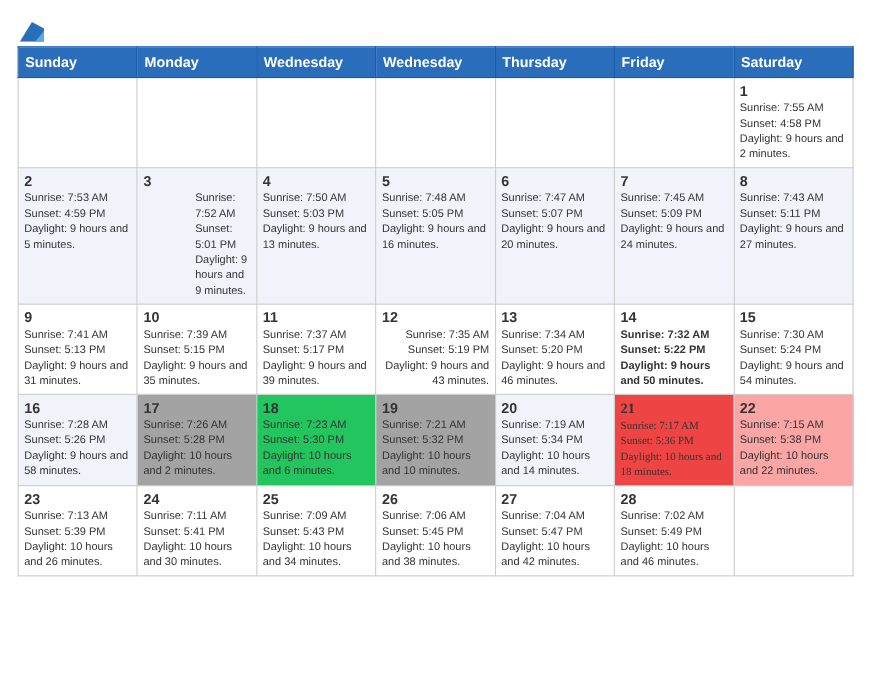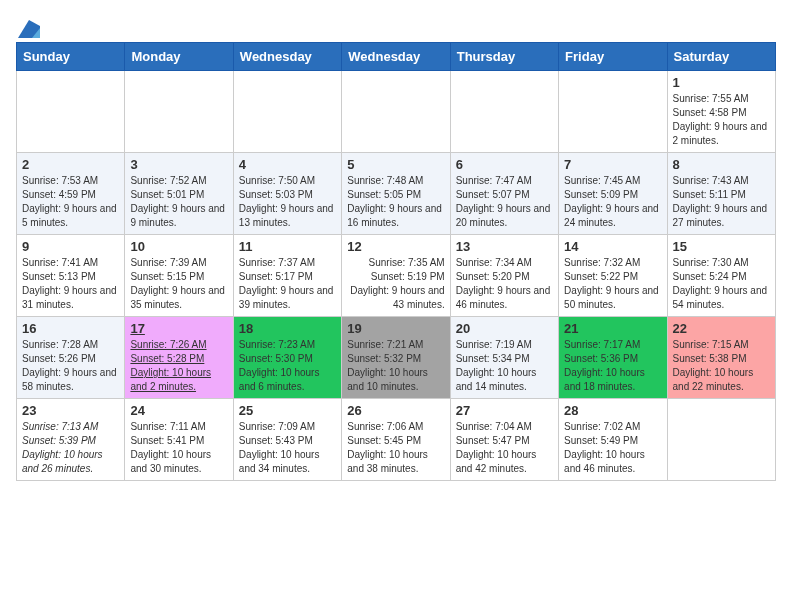--- a/index.html
+++ b/index.html
@@ -132,21 +132,21 @@
       </tr>
       <tr>
         <td style="background: rgb(240, 244, 250);">
           <span class="day-num">2</span>
           <div class="day-info" style="white-space: pre-line;">Sunrise: 7:53 AM
 Sunset: 4:59 PM
 Daylight: 9 hours and 5 minutes.</div>
         </td>
         <td style="background: rgb(240, 244, 250);">
           <span class="day-num">3</span>
-          <div class="day-info" style="white-space: pre-line;">Sunrise: 7:52 AM
+          <div class="day-info" style="white-space: pre-line; margin-left: 47px;">Sunrise: 7:52 AM
 Sunset: 5:01 PM
 Daylight: 9 hours and 9 minutes.</div>
         </td>
         <td style="background: rgb(240, 244, 250);">
           <span class="day-num">4</span>
           <div class="day-info" style="white-space: pre-line;">Sunrise: 7:50 AM
 Sunset: 5:03 PM
 Daylight: 9 hours and 13 minutes.</div>
         </td>
         <td style="background: rgb(240, 244, 250);">
@@ -200,39 +200,39 @@
 Daylight: 9 hours and 43 minutes.</div>
         </td>
         <td>
           <span class="day-num">13</span>
           <div class="day-info" style="white-space: pre-line;">Sunrise: 7:34 AM
 Sunset: 5:20 PM
 Daylight: 9 hours and 46 minutes.</div>
         </td>
         <td>
           <span class="day-num">14</span>
-          <div class="day-info" style="white-space: pre-line;">Sunrise: 7:32 AM
+          <div class="day-info" style="white-space: pre-line; font-weight: bold;">Sunrise: 7:32 AM
 Sunset: 5:22 PM
 Daylight: 9 hours and 50 minutes.</div>
         </td>
         <td>
           <span class="day-num">15</span>
           <div class="day-info" style="white-space: pre-line;">Sunrise: 7:30 AM
 Sunset: 5:24 PM
 Daylight: 9 hours and 54 minutes.</div>
         </td>
       </tr>
       <tr>
         <td style="background: rgb(240, 244, 250);">
           <span class="day-num">16</span>
           <div class="day-info" style="white-space: pre-line;">Sunrise: 7:28 AM
 Sunset: 5:26 PM
 Daylight: 9 hours and 58 minutes.</div>
         </td>
-        <td style="background: #f0abfc; text-decoration: underline;">
+        <td style="background: #a3a3a3;">
           <span class="day-num">17</span>
           <div class="day-info" style="white-space: pre-line;">Sunrise: 7:26 AM
 Sunset: 5:28 PM
 Daylight: 10 hours and 2 minutes.</div>
         </td>
         <td style="background: #22c55e;">
           <span class="day-num">18</span>
           <div class="day-info" style="white-space: pre-line;">Sunrise: 7:23 AM
 Sunset: 5:30 PM
 Daylight: 10 hours and 6 minutes.</div>
@@ -242,37 +242,37 @@
           <div class="day-info" style="white-space: pre-line;">Sunrise: 7:21 AM
 Sunset: 5:32 PM
 Daylight: 10 hours and 10 minutes.</div>
         </td>
         <td style="background: rgb(240, 244, 250); margin-left: 28px;">
           <span class="day-num">20</span>
           <div class="day-info" style="white-space: pre-line;">Sunrise: 7:19 AM
 Sunset: 5:34 PM
 Daylight: 10 hours and 14 minutes.</div>
         </td>
-        <td style="background: #22c55e;">
+        <td style="background: #ef4444; font-family: Liberation Serif, serif;">
           <span class="day-num">21</span>
           <div class="day-info" style="white-space: pre-line;">Sunrise: 7:17 AM
 Sunset: 5:36 PM
 Daylight: 10 hours and 18 minutes.</div>
         </td>
         <td style="background: #fca5a5;">
           <span class="day-num">22</span>
           <div class="day-info" style="white-space: pre-line;">Sunrise: 7:15 AM
 Sunset: 5:38 PM
 Daylight: 10 hours and 22 minutes.</div>
         </td>
       </tr>
       <tr>
         <td>
           <span class="day-num">23</span>
-          <div class="day-info" style="white-space: pre-line; font-style: italic;">Sunrise: 7:13 AM
+          <div class="day-info" style="white-space: pre-line;">Sunrise: 7:13 AM
 Sunset: 5:39 PM
 Daylight: 10 hours and 26 minutes.</div>
         </td>
         <td>
           <span class="day-num">24</span>
           <div class="day-info" style="white-space: pre-line;">Sunrise: 7:11 AM
 Sunset: 5:41 PM
 Daylight: 10 hours and 30 minutes.</div>
         </td>
         <td>

